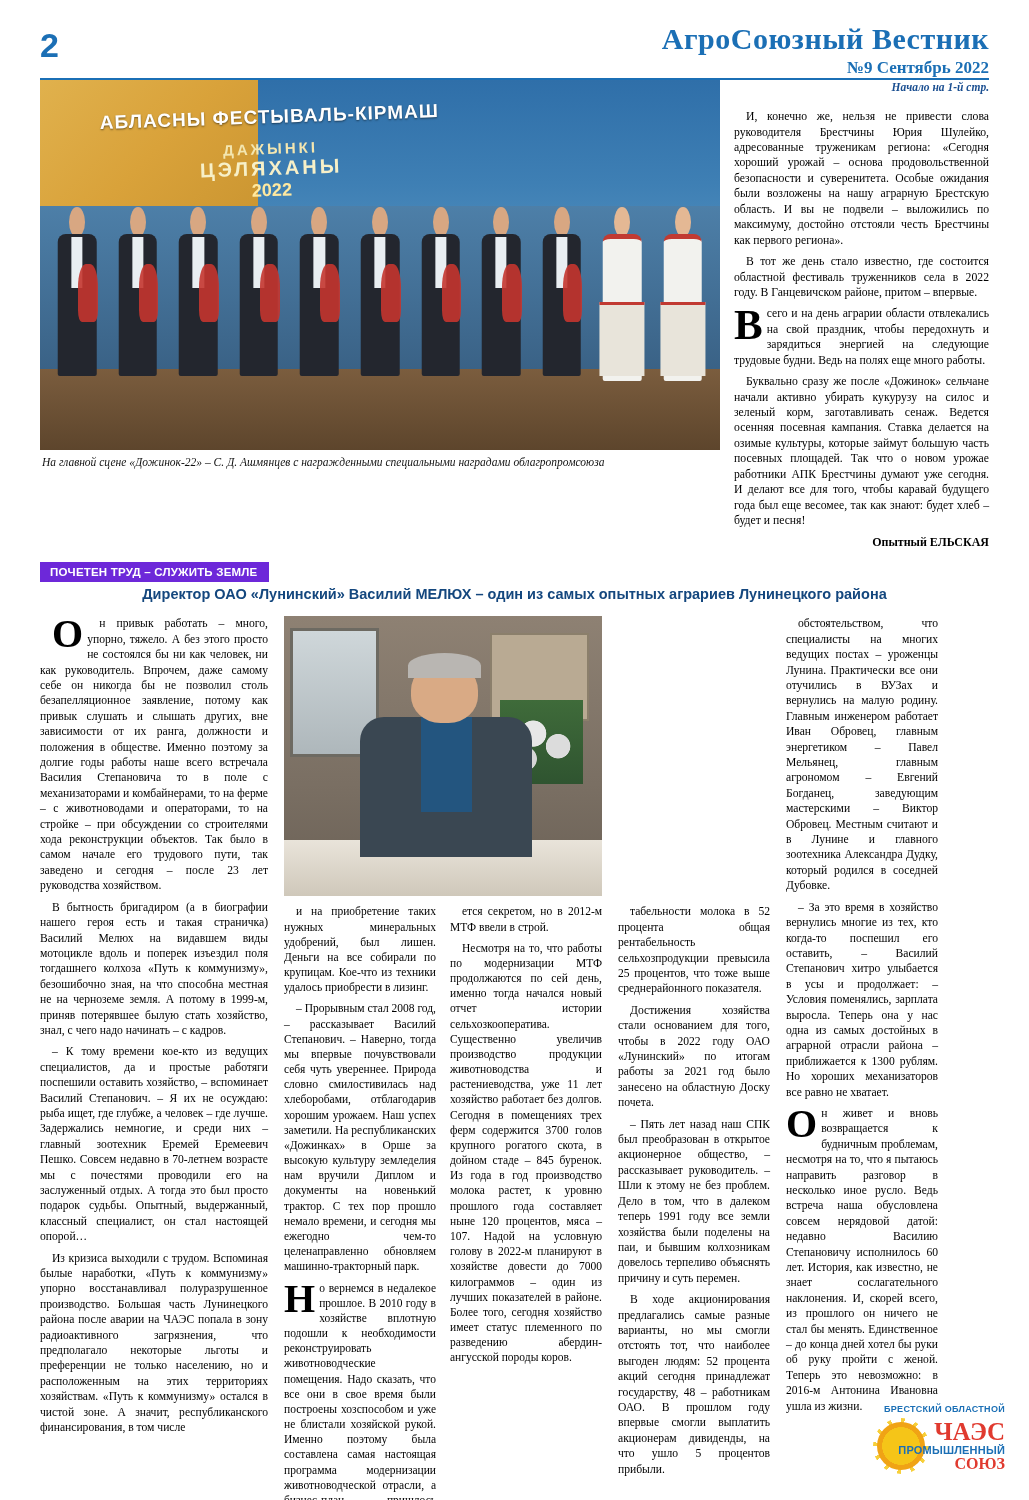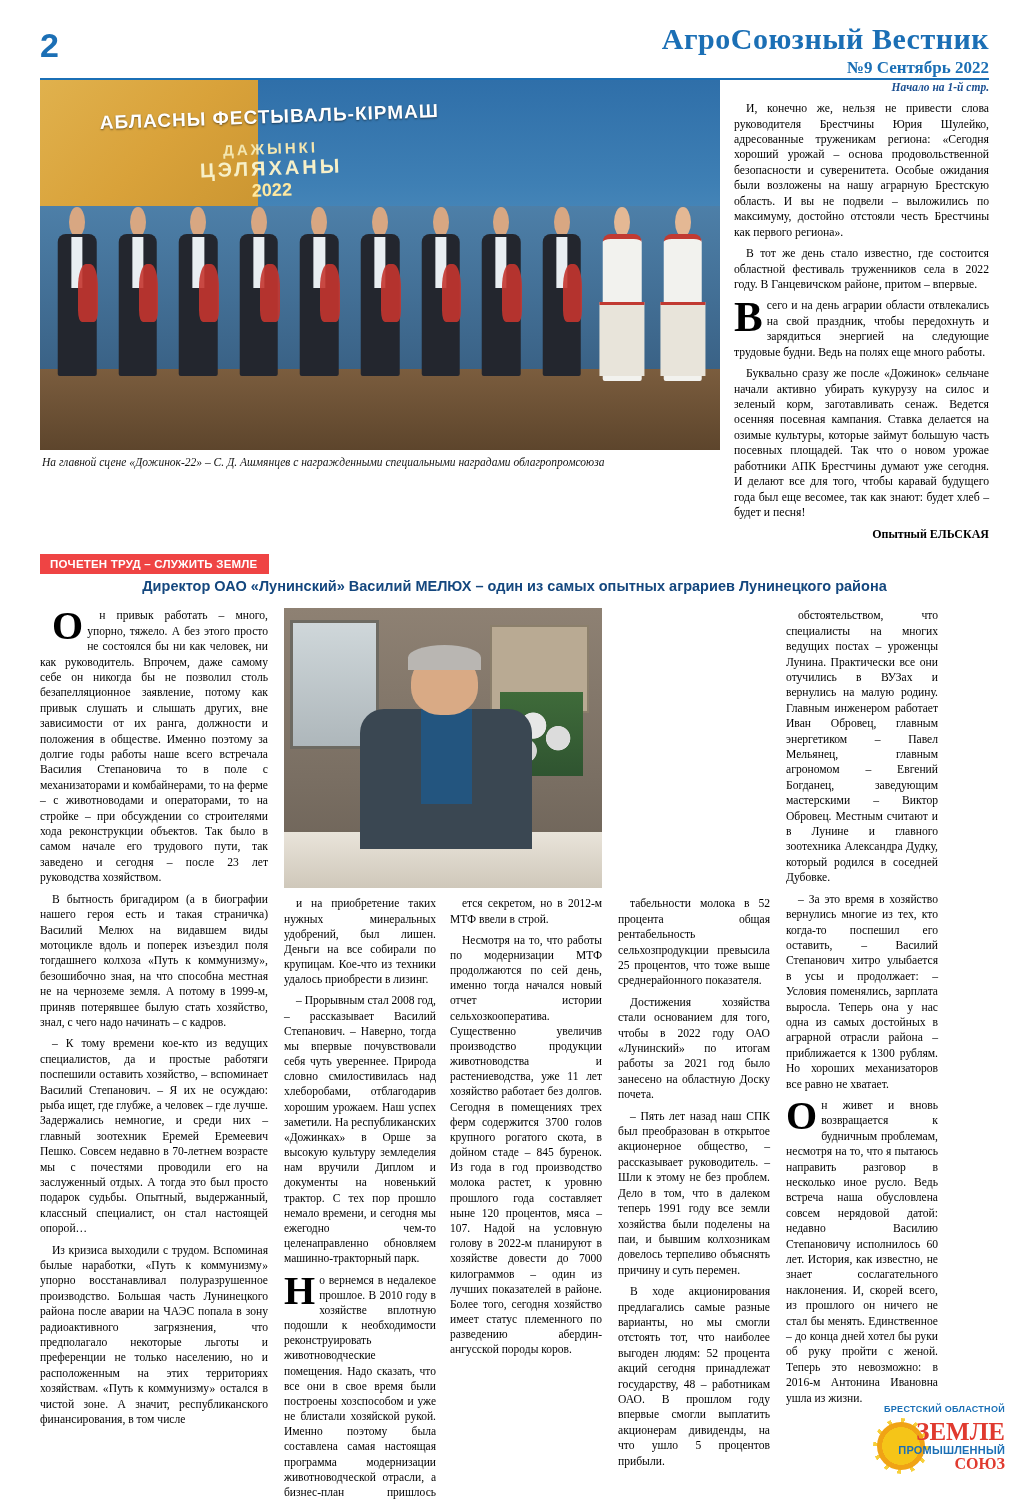--- a/index.html
+++ b/index.html
@@ -212,21 +212,21 @@
     line-height: 1.32;
     text-align: justify;
     color: #000;
   }
   .side-col .lead-note {
     text-align: right;
     font-style: italic;
     font-weight: bold;
     color: #1b4f91;
     font-size: 11.5px;
-    margin-bottom: 6px;
+    margin-bottom: 14px;
   }
   .side-col p {
     margin: 0 0 6px 0;
     text-indent: 12px;
   }
   .dropcap-b {
     float: left;
     font-size: 43px;
     line-height: 34px;
     font-weight: bold;
@@ -236,21 +236,21 @@
   .byline {
     text-align: right;
     font-weight: bold;
     font-size: 12px;
     margin-top: 6px;
     font-family: "Liberation Serif", serif;
   }
   
   .rubric {
     margin-top: 12px;
-    background: #ef4444;
+    background: #6d28d9;
     color: #fff;
     display: inline-block;
     font-family: "Liberation Sans", sans-serif;
     font-weight: bold;
     font-size: 11.5px;
     padding: 4px 12px 4px 10px;
     letter-spacing: .2px;
   }
   
   .headline-path {
@@ -622,18 +622,18 @@
       </p>
 
     </div>
   </div>
 
   
   <div class="logo-badge">
     <div class="logo-rays"></div>
     <div class="logo-sun"></div>
     <div class="logo-text-top">БРЕСТСКИЙ ОБЛАСТНОЙ</div>
-    <div class="logo-text-main">ЗЕМЛЕ</div>
+    <div class="logo-text-main">ЧАЭС</div>
     <div class="logo-text-sub">ПРОМЫШЛЕННЫЙ</div>
     <div class="logo-text-sub2">СОЮЗ</div>
   </div>
 
 </div>
 
 </body></html>

